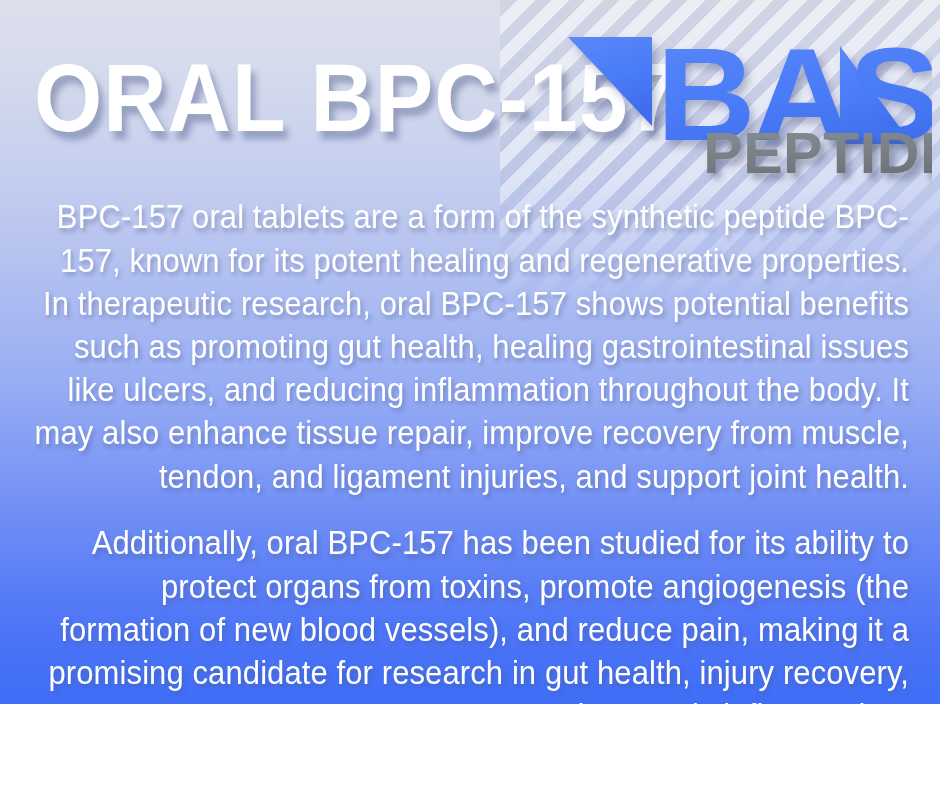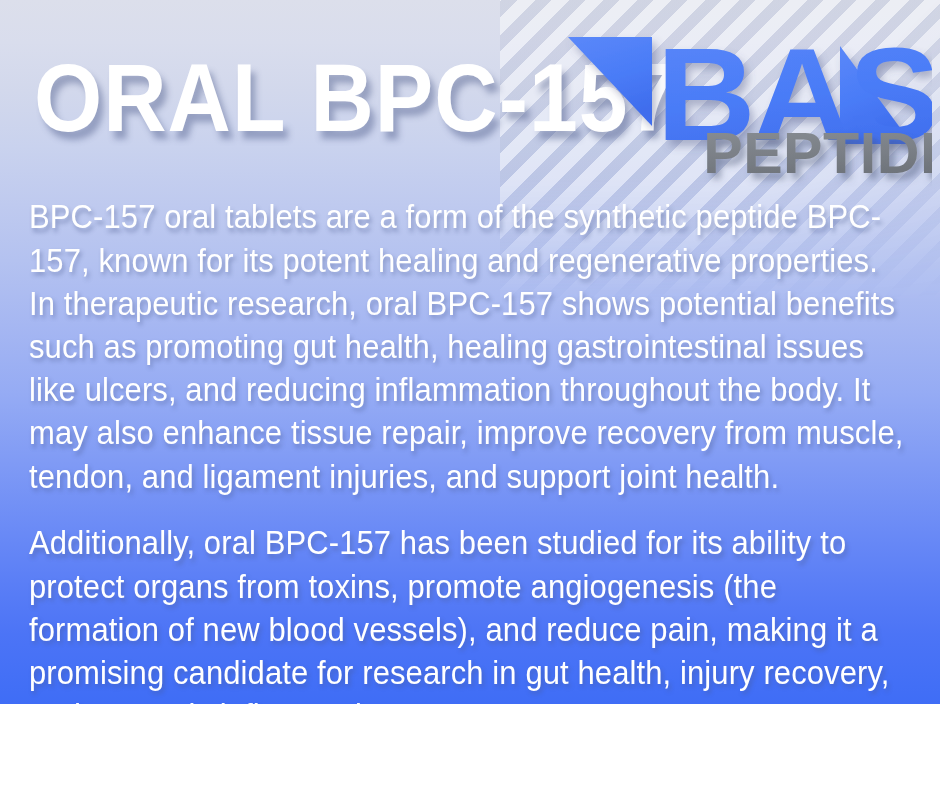--- a/index.html
+++ b/index.html
@@ -109,20 +109,21 @@
     height: 180px;
   }
   #brand-logo svg { display: block; }
 
   
   #body-copy {
     position: absolute;
     left: 29px;
     top: 196px;
     width: 880px;
+    text-align: right;
   }
   .para {
     margin: 0;
     color: #ffffff;
     font-family: "Liberation Sans Narrow", "Liberation Sans", sans-serif;
     font-size: 31px;
     line-height: 40px;
     letter-spacing: 0.1px;
     text-shadow: 2px 3px 4px rgba(74,88,140,0.45);
     transform: scaleY(1.08);

